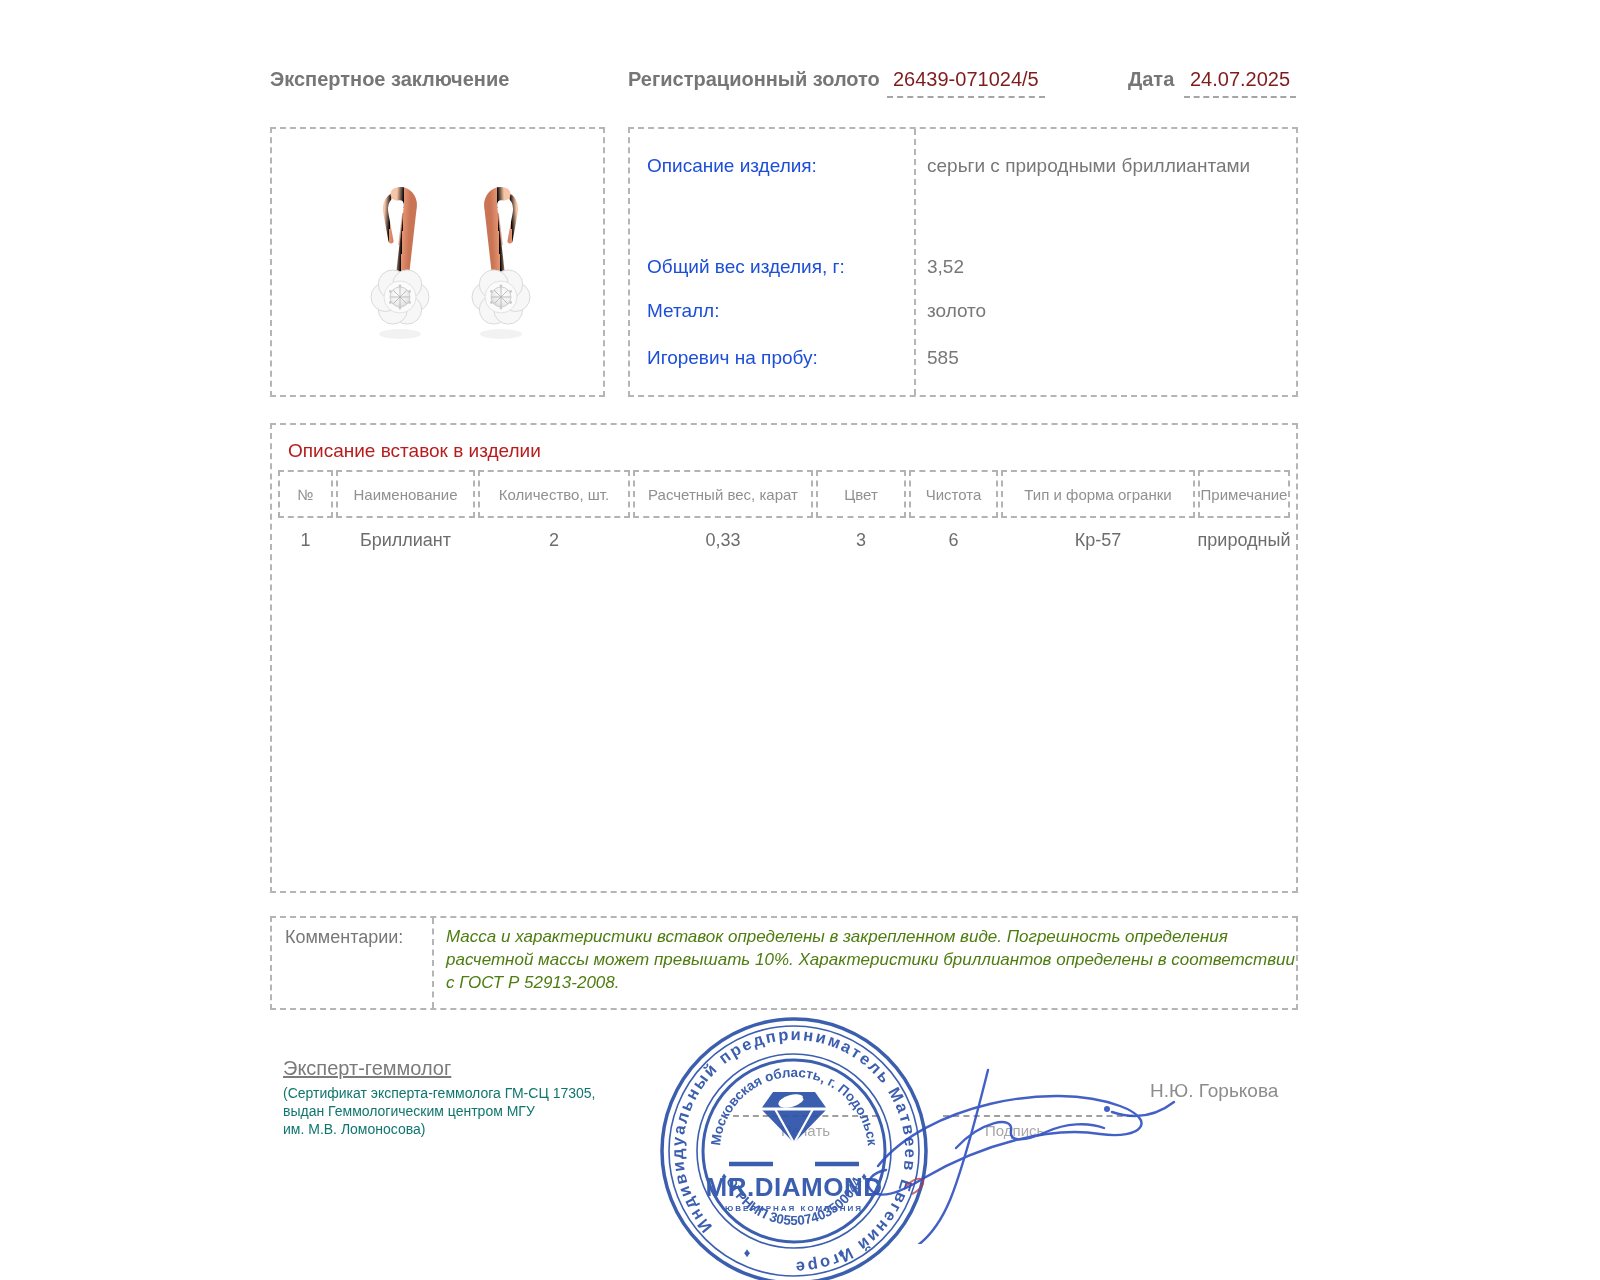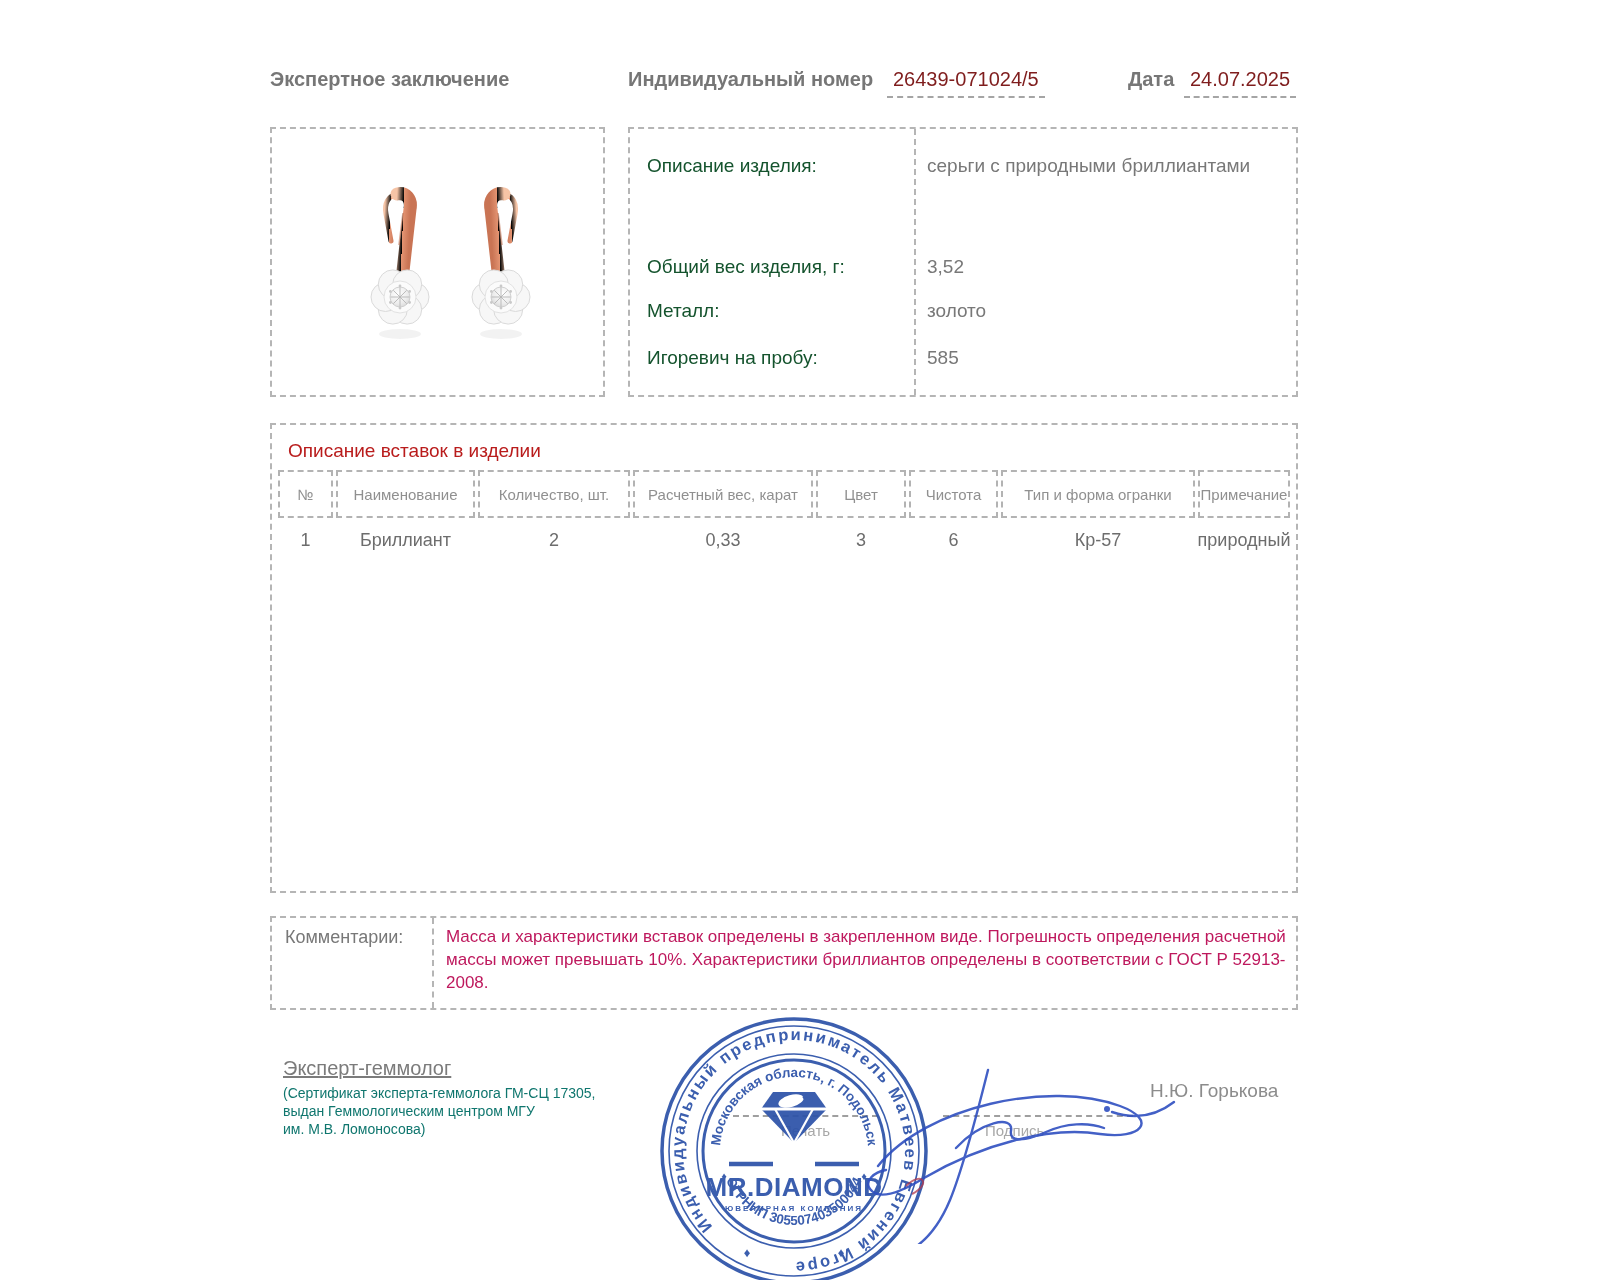--- a/index.html
+++ b/index.html
@@ -2,47 +2,47 @@
 <html><head>
 <meta charset="utf-8">
 <style>
   html,body{margin:0;padding:0;background:#ffffff;}
   #page{position:relative;width:1552px;height:1280px;background:#ffffff;overflow:hidden;
         font-family:"Liberation Sans","DejaVu Sans",sans-serif;margin-top:24px;-webkit-font-smoothing:antialiased;}
   .abs{position:absolute;}
   .blabel{font-weight:bold;font-size:20px;color:#767676;}
   .uval{font-size:20px;color:#7f1d1d;padding:0 6px 5px 6px;border-bottom:2px dashed #a5a5a5;}
   .dashbox{border:2px dashed #b5b5b5;box-sizing:border-box;}
-  .desc-label{font-size:19px;color:#14532d;}
+  .desc-label{font-size:19px;color:#1d4ed8;}
   .desc-value{font-size:19px;color:#787878;}
   .tbl-title{font-size:19px;color:#b91c1c;}
   .hrow{display:flex;gap:3px;}
   .hcell{border:2px dashed #b3b3b3;box-sizing:border-box;height:48px;display:flex;
          align-items:center;justify-content:center;font-size:15px;color:#909090;}
   .drow{display:flex;gap:3px;}
   .dcell{box-sizing:border-box;display:flex;align-items:center;justify-content:center;
          font-size:18px;color:#6d6d6d;}
   .w0{width:55px}.w1{width:139px}.w2{width:152px}.w3{width:180px}
   .w4{width:90px}.w5{width:89px}.w6{width:194px}.w7{width:92px}
   .comments-label{font-size:18px;color:#787878;}
-  .comments-text{font-size:17px;line-height:23px;color:#be185d;}
+  .comments-text{font-size:17px;line-height:23px;color:#4d7c0f;font-style:italic;}
   .role{font-size:20px;color:#7b7b7b;text-decoration:underline;}
   .cert{font-size:14px;line-height:18px;color:#0f766e;}
   .caption{font-size:15px;color:#a8a8a8;}
   .dashline{border-top:2px dashed #9f9f9f;height:0;}
   .expert-name{font-size:19px;color:#8c8c8c;}
   svg{display:block;}
 </style>
 </head>
 <body>
 
 <div id="page">
 
   <div class="abs blabel" style="left:270px;top:44px;">Экспертное заключение</div>
-  <div class="abs blabel" style="left:628px;top:44px;">Индивидуальный номер</div>
+  <div class="abs blabel" style="left:628px;top:44px;">Регистрационный золото</div>
   <div class="abs uval" style="left:887px;top:44px;">26439-071024/5</div>
   <div class="abs blabel" style="left:1128px;top:44px;">Дата</div>
   <div class="abs uval" style="left:1184px;top:44px;">24.07.2025</div>
 
   <div class="abs dashbox" style="left:270px;top:103px;width:335px;height:270px;">
     <svg width="331" height="266" viewBox="0 0 331 266">
       <defs>
         <linearGradient id="gold" x1="0" y1="0" x2="1" y2="0.25">
           <stop offset="0" stop-color="#f6c4a6"></stop>
           <stop offset="0.5" stop-color="#e installés"></stop>

